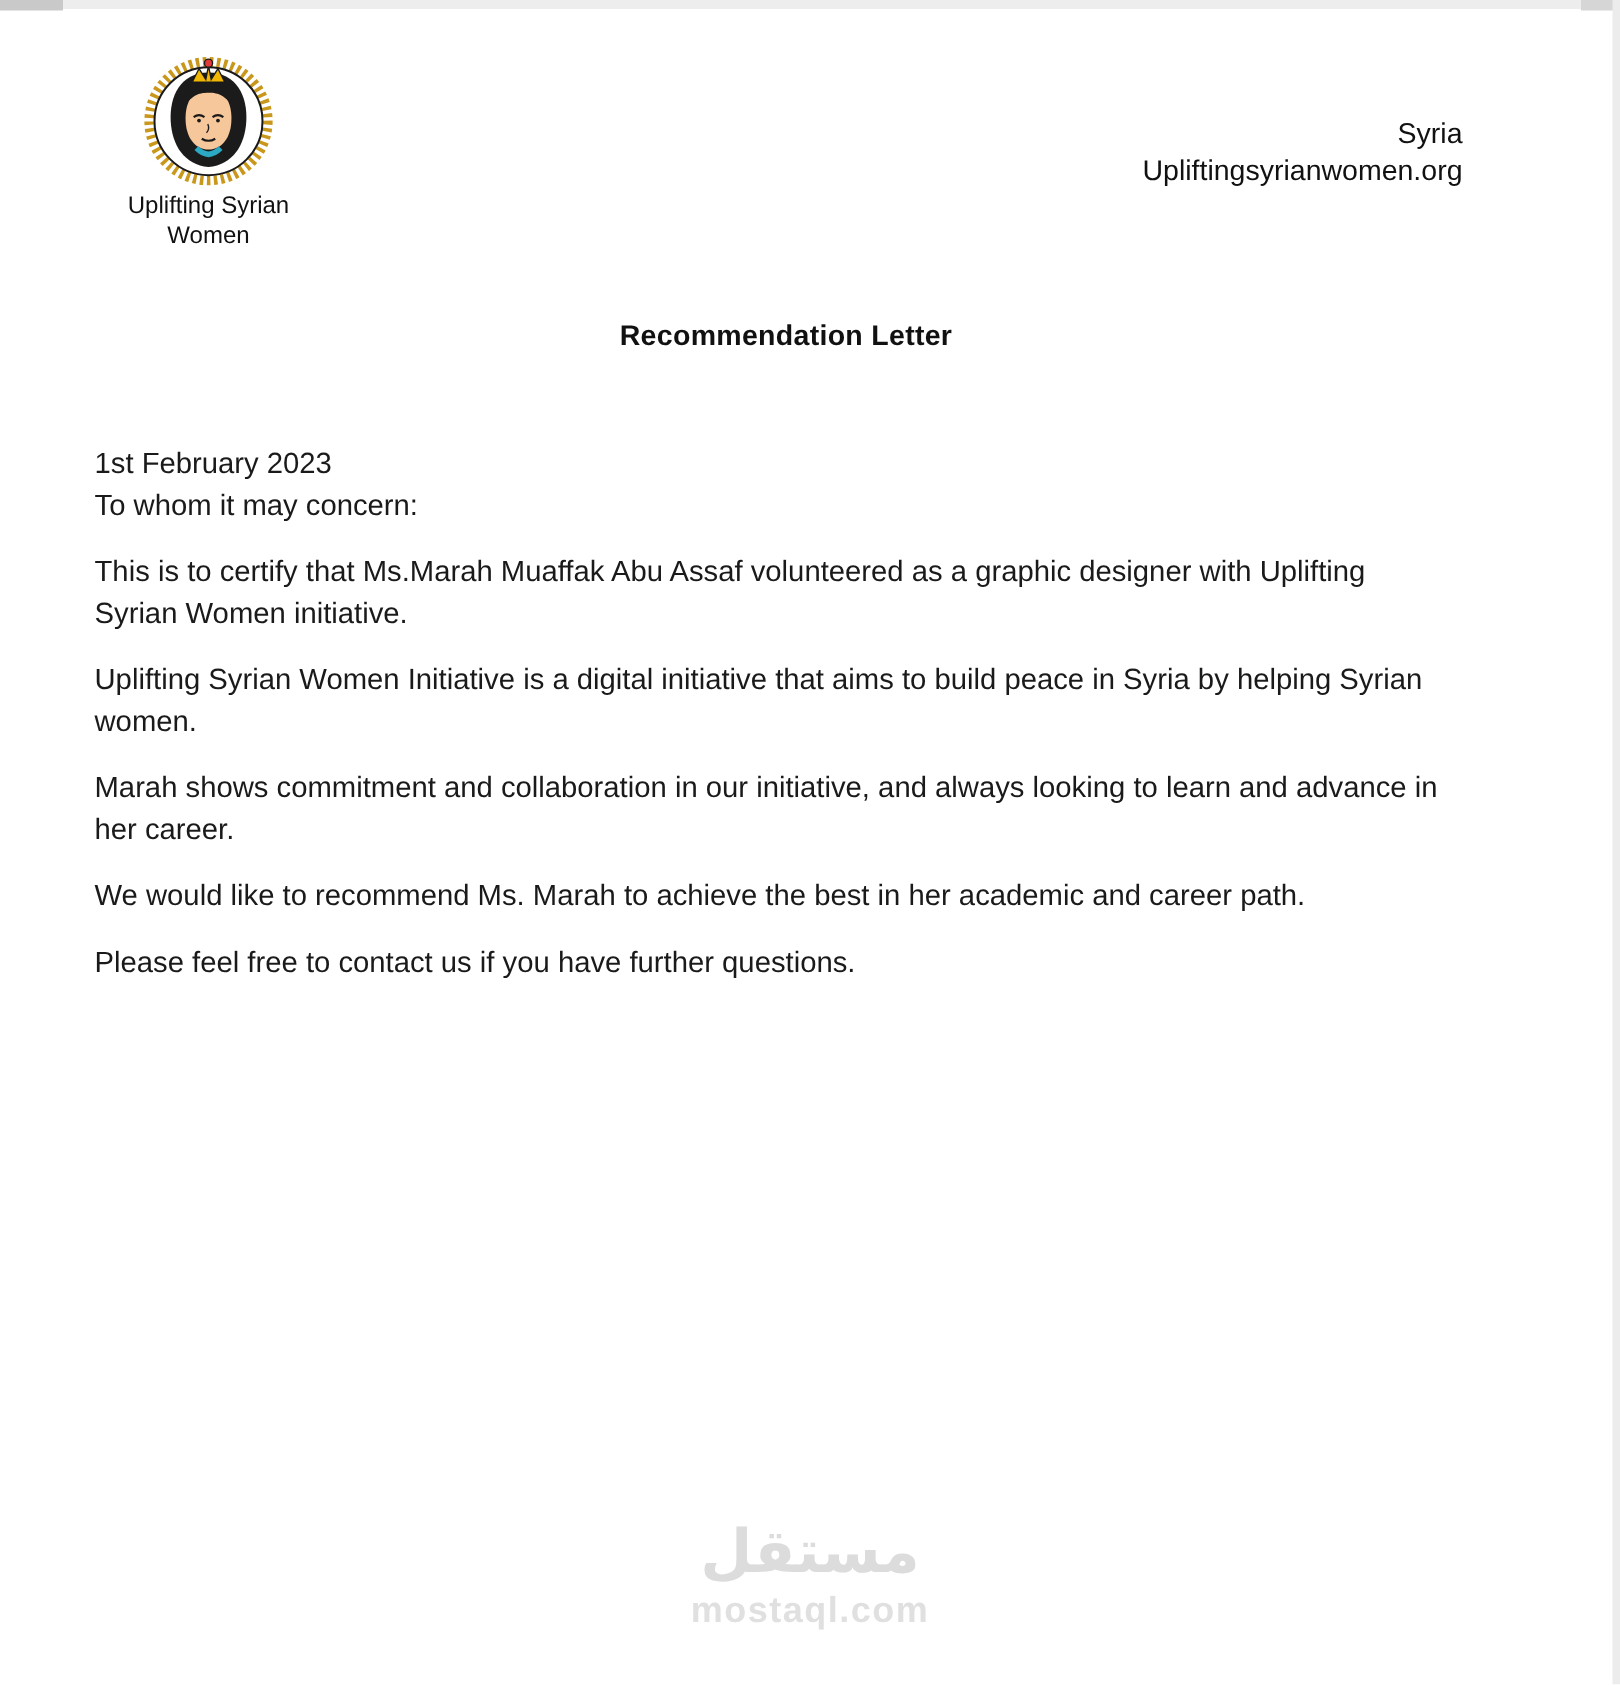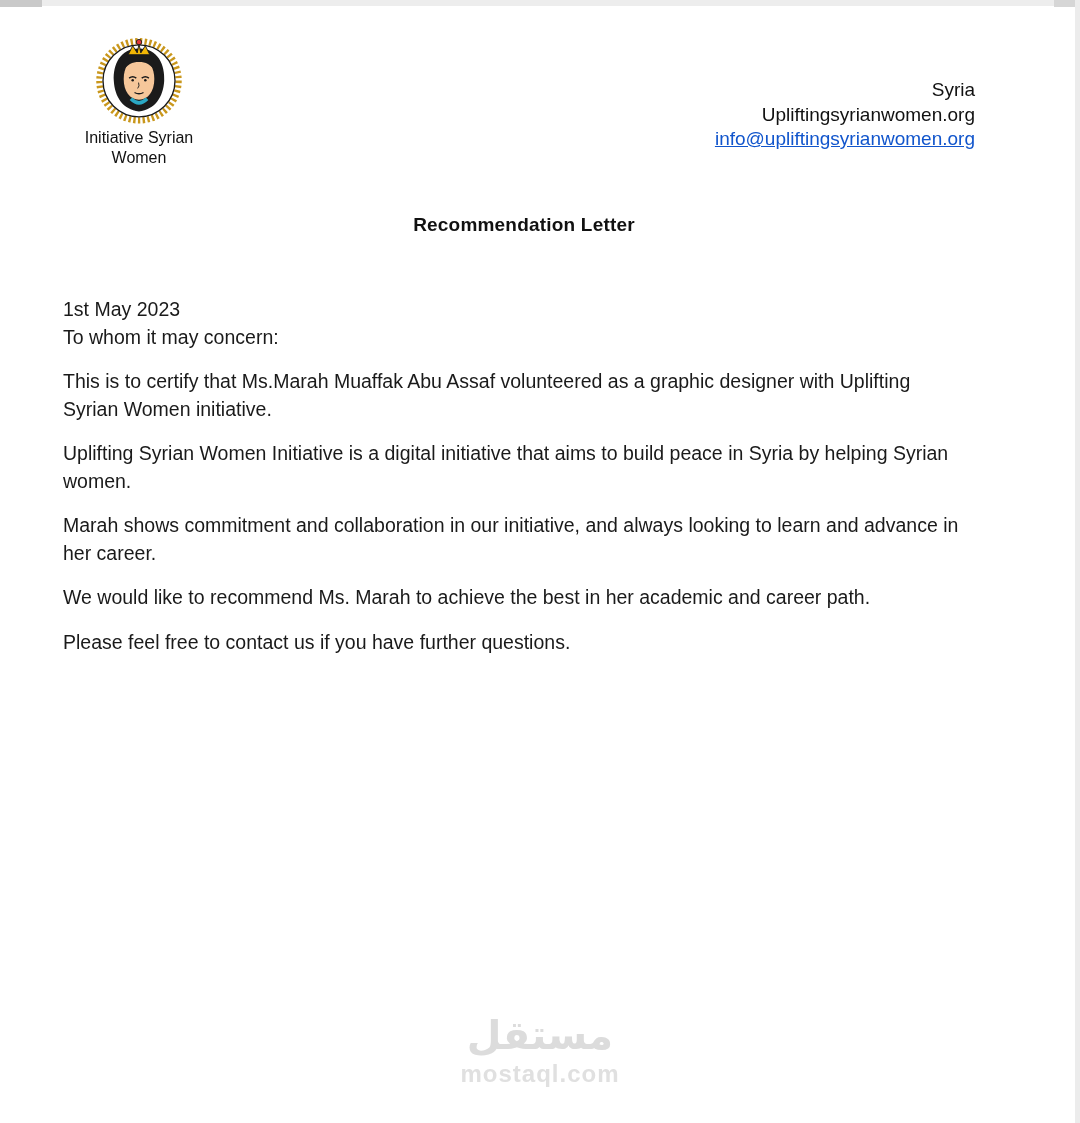--- a/index.html
+++ b/index.html
@@ -81,37 +81,36 @@
         <path d="M53 49 q4 -3 8 0" stroke="#1a1a1a" stroke-width="1.6" fill="none"></path>
         <circle cx="43" cy="51.5" r="1.4" fill="#1a1a1a"></circle>
         <circle cx="57" cy="51.5" r="1.4" fill="#1a1a1a"></circle>
 
         <path d="M49.5 54 q1.5 4 -1 6.5" stroke="#1a1a1a" stroke-width="1" fill="none"></path>
         <path d="M45 65 q5 3 10 0" stroke="#1a1a1a" stroke-width="1.6" fill="none"></path>
 
         <path d="M41 72 q9 9 18 0" stroke="#2aa8c4" stroke-width="4" fill="none"></path>
       </svg>
       <div class="logo-caption">
-        <span>Initiative Syrian</span><br>
+        <span>Uplifting Syrian</span><br>
         <span>Women</span>
       </div>
     </div>
 
     <div class="contact">
       <div>Syria</div>
       <div>Upliftingsyrianwomen.org</div>
-      <div><a href="#" class="email">info@upliftingsyrianwomen.org</a></div>
     </div>
 
   </header>
 
   <h1 class="title">Recommendation Letter</h1>
 
   <main class="letter-body">
-    <div>1st May 2023</div>
+    <div>1st February 2023</div>
     <div>To whom it may concern:</div>
 
     <p class="para">This is to certify that Ms.Marah Muaffak Abu Assaf volunteered as a graphic designer with Uplifting Syrian Women initiative.</p>
     <p class="para">Uplifting Syrian Women Initiative is a digital initiative that aims to build peace in Syria by helping Syrian women.</p>
     <p class="para">Marah shows commitment and collaboration in our initiative, and always looking to learn and advance in her career.</p>
     <p class="para">We would like to recommend Ms. Marah to achieve the best in her academic and career path.</p>
     <p class="para">Please feel free to contact us if you have further questions.</p>
   </main>
 
   <div class="watermark">

